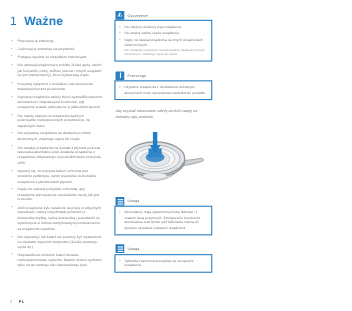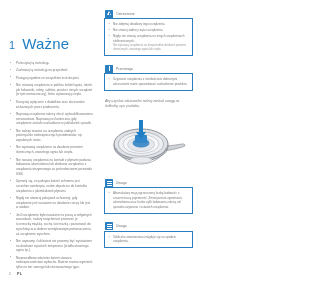--- a/index.html
+++ b/index.html
@@ -30,25 +30,24 @@
     gap:7px;
     margin:0 0 9px 0;
   }
   .heading .num{
     font-size:11px;
     color:#1f7ec4;
     font-weight:400;
     letter-spacing:0px;
   }
   .heading .ttl{
-    font-size:15px;
+    font-size:11px;
     color:#1f7ec4;
-    font-weight:400;
+    font-weight:700;
     letter-spacing:0.2px;
-    margin-top:21px;
   }
 
   
   ul.blist{
     list-style:none;
     margin:0;padding:0;
   }
   ul.blist > li{
     position:relative;
     padding-left:7px;

